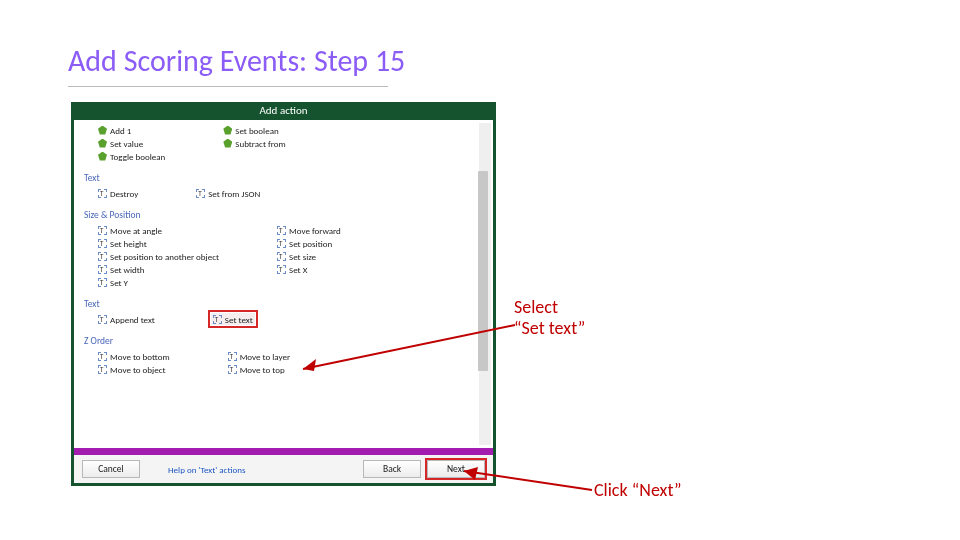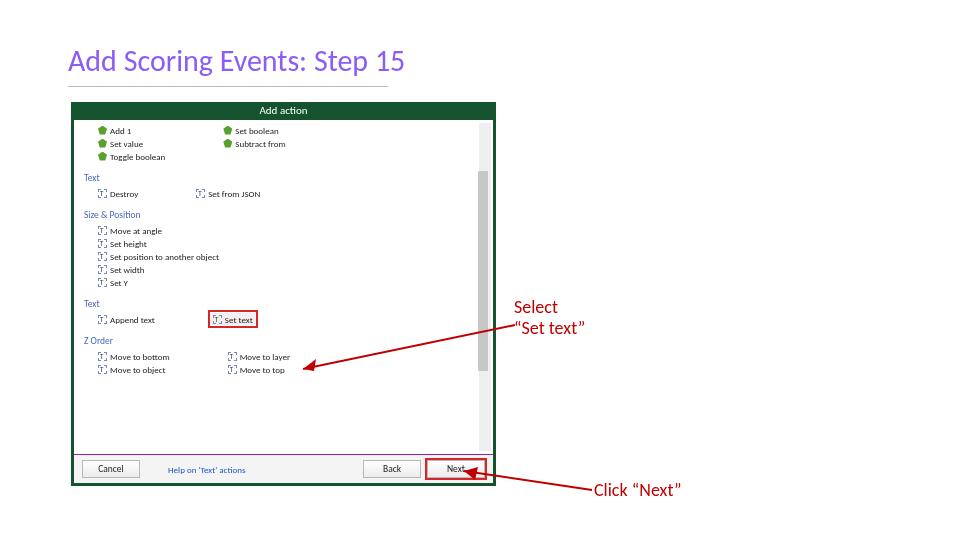--- a/index.html
+++ b/index.html
@@ -136,21 +136,21 @@
   .highlight-red {
     outline: 2px solid #d62728;
     outline-offset: 1px;
     background: #f6eeee;
   }
   .btn-row {
     display:flex;
     align-items:center;
     padding: 5px 8px;
     background:#f4f4f4;
-    border-top:1px solid #a21caf;
+    border-top:7px solid #a21caf;
     gap: 6px;
   }
   .btn {
     height: 18px;
     min-width: 58px;
     border: 1px solid #b8b8b8;
     background: linear-gradient(#fff,#ececec);
     font-size: 9.5px;
     display:flex; align-items:center; justify-content:center;
     padding: 0 8px;
@@ -250,20 +250,38 @@
             </div>
           <div class="item pad-left">
               <span class="ic-t"></span>
               <span>Set width</span>
             </div>
           <div class="item pad-left">
               <span class="ic-t"></span>
               <span>Set Y</span>
             </div>
         </div>
+        <div class="col">
+          <div class="item">
+              <span class="ic-t"></span>
+              <span>Move forward</span>
+            </div>
+          <div class="item">
+              <span class="ic-t"></span>
+              <span>Set position</span>
+            </div>
+          <div class="item">
+              <span class="ic-t"></span>
+              <span>Set size</span>
+            </div>
+          <div class="item">
+              <span class="ic-t"></span>
+              <span>Set X</span>
+            </div>
+        </div>
       </div>
 
       <div class="cat">Text</div>
       <div class="cols">
         <div class="col">
           <div class="item pad-left">
               <span class="ic-t"></span>
               <span>Append text</span>
             </div>
         </div>

